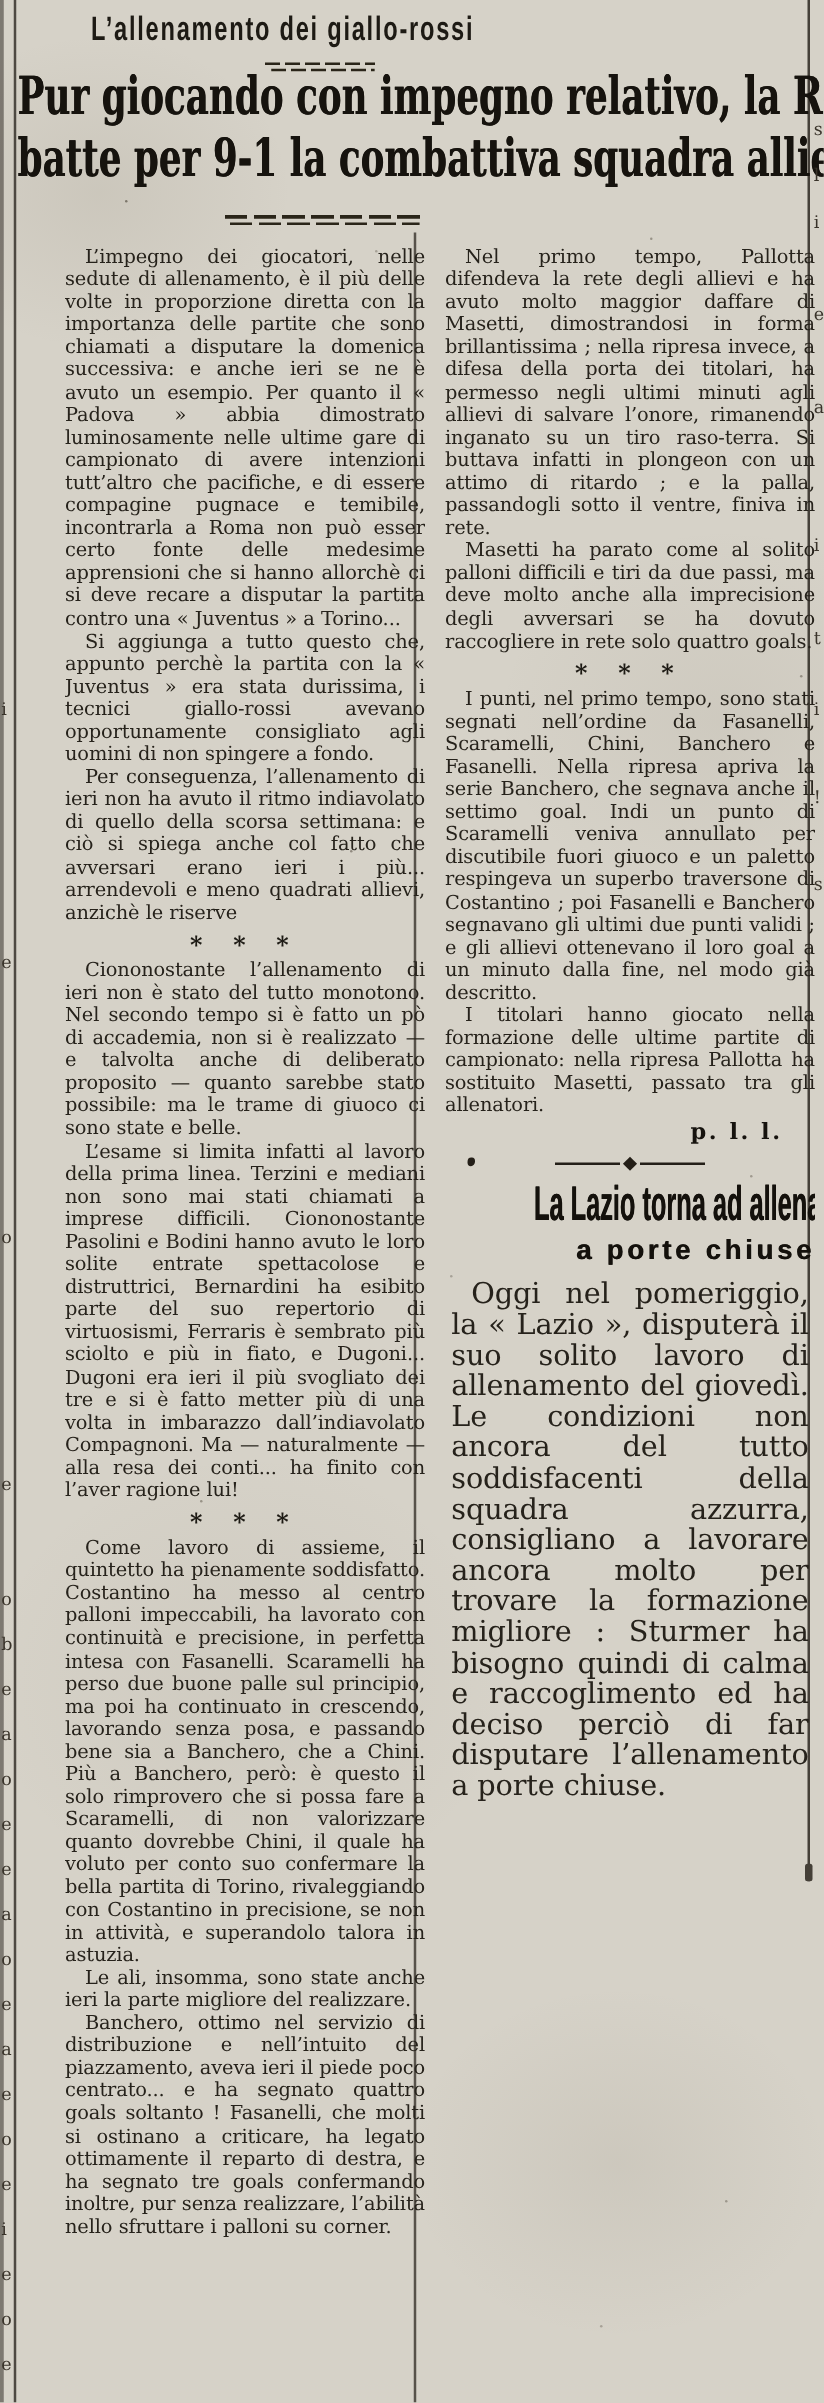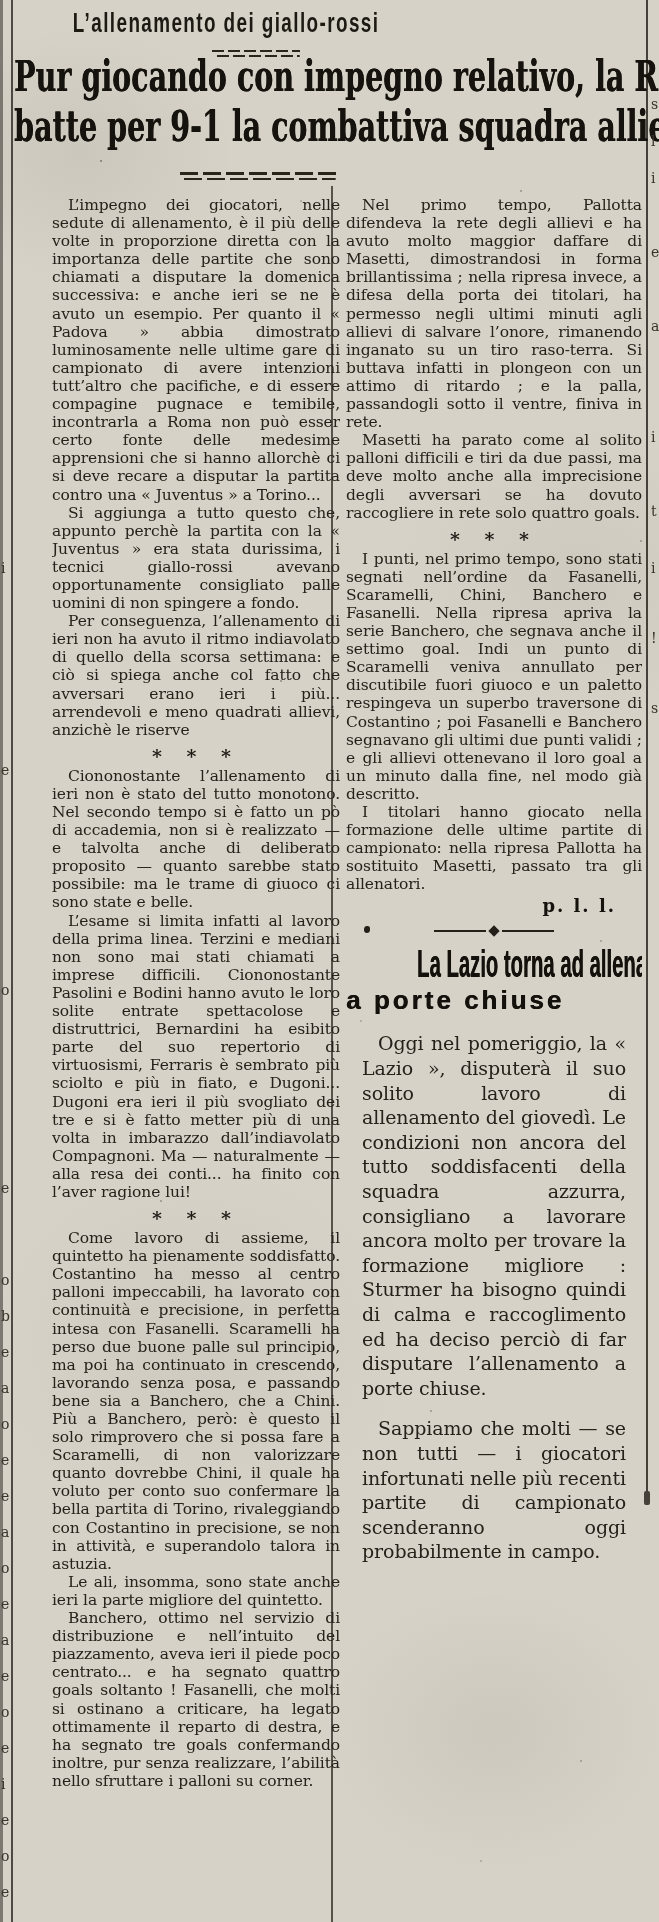--- a/index.html
+++ b/index.html
@@ -40,38 +40,38 @@
     font-family:"DejaVu Serif", serif;font-weight:bold;font-size:42px;line-height:50px;color:#16130e;
     text-shadow:0.4px 0 0 #16130e;}
   .headline-rule{position:absolute;left:180px;top:172px;width:158px;height:9px;
     background-image:
       repeating-linear-gradient(90deg,#2a2519 0 18px, rgba(0,0,0,0) 18px 23px),
       repeating-linear-gradient(90deg,#2a2519 0 18px, rgba(0,0,0,0) 18px 23px);
     background-size:100% 3px,96% 2px;background-position:0 0,4px 6px;background-repeat:no-repeat;}
   
   .col{position:absolute;top:196px;overflow:hidden;}
   .col-left{left:52px;width:288px;height:1716px;}
-  .col-right{left:346px;width:296px;height:1716px;}
+  .col-right{left:356px;width:296px;height:1716px;}
   .bp{margin:0;font-size:15.5px;line-height:18.1px;text-align:justify;text-indent:16px;
     letter-spacing:-0.1px;word-spacing:0.2px;color:#26221b;}
-  .bp2{margin:16px;font-size:19px;line-height:24.6px;text-align:justify;text-indent:16px;
+  .bp2{margin:5px;font-size:23px;line-height:24.6px;text-align:justify;text-indent:16px;
     letter-spacing:-0.1px;color:#26221b;}
   .sep{text-align:center;font-weight:bold;font-size:19px;line-height:16px;letter-spacing:9px;
     margin:9px 0 3px 0;color:#1d1a14;}
   .byline{text-align:right;font-weight:bold;font-size:18px;line-height:20px;padding-right:26px;
     margin-top:3px;color:#16130e;letter-spacing:2px;}
   .art-divider{position:relative;height:16px;margin:7px 0 4px 0;display:flex;align-items:center;justify-content:center;}
   .dv-line{width:52px;height:2px;background:#241f18;margin:0 2px;}
   .dv-diamond{width:8px;height:8px;background:#241f18;transform:rotate(45deg);margin:0 2px;}
   .dv-dot{position:absolute;left:18px;top:3px;width:6px;height:7px;background:#241f18;border-radius:50% 40% 55% 45%;}
   .h2wrap{width:100%;text-align:center;margin:2px 0 0 0;}
   .h2{display:block;white-space:nowrap;transform:scaleX(.52);transform-origin:50% 50%;
     font-family:"Liberation Sans", sans-serif;font-weight:bold;font-size:39px;line-height:42px;color:#14110c;
     text-shadow:0.6px 0 0 #14110c;}
-  .h3{text-align:left;font-family:"Liberation Sans", sans-serif;font-weight:bold;font-size:26px;
+  .h3{text-align:right;font-family:"Liberation Sans", sans-serif;font-weight:bold;font-size:22px;
     line-height:30px;letter-spacing:3px;color:#14110c;margin:0 0 8px 0;text-shadow:0.5px 0 0 #14110c;}
   
   .edge-frag{position:absolute;font-size:14px;color:#39332a;font-family:"DejaVu Serif", serif;}
   .edge-frag.l{left:1px;}
   .edge-frag.r{left:651px;}
 </style>
 </head>
 <body>
 
 <div class="edge-band"></div>
@@ -86,49 +86,48 @@
 <div class="kicker-rule"></div>
 
 <div class="headline">
   <div class="hl-line">Pur giocando con impegno relativo, la Roma</div>
   <div class="hl-line">batte per 9-1 la combattiva squadra allievi</div>
 </div>
 <div class="headline-rule"></div>
 
 <div class="col col-left">
     <p class="bp">L’impegno dei giocatori, nelle sedute di allenamento, è il più delle volte in proporzione diretta con la importanza delle partite che sono chiamati a disputare la domenica successiva: e anche ieri se ne è avuto un esempio. Per quanto il « Padova » abbia dimostrato luminosamente nelle ultime gare di campionato di avere intenzioni tutt’altro che pacifiche, e di essere compagine pugnace e temibile, incontrarla a Roma non può esser certo fonte delle medesime apprensioni che si hanno allorchè ci si deve recare a disputar la partita contro una « Juventus » a Torino...</p>
-    <p class="bp">Si aggiunga a tutto questo che, appunto perchè la partita con la « Juventus » era stata durissima, i tecnici giallo-rossi avevano opportunamente consigliato palle uomini di non spingere a fondo.</p>
+    <p class="bp">Si aggiunga a tutto questo che, appunto perchè la partita con la « Juventus » era stata durissima, i tecnici giallo-rossi avevano opportunamente consigliato agli uomini di non spingere a fondo.</p>
     <p class="bp">Per conseguenza, l’allenamento di ieri non ha avuto il ritmo indiavolato di quello della scorsa settimana: e ciò si spiega anche col fatto che avversari erano ieri i più... arrendevoli e meno quadrati allievi, anzichè le riserve</p>
     <div class="sep">* * *</div>
     <p class="bp">Ciononostante l’allenamento di ieri non è stato del tutto monotono. Nel secondo tempo si è fatto un pò di accademia, non si è realizzato — e talvolta anche di deliberato proposito — quanto sarebbe stato possibile: ma le trame di giuoco ci sono state e belle.</p>
     <p class="bp">L’esame si limita infatti al lavoro della prima linea. Terzini e mediani non sono mai stati chiamati a imprese difficili. Ciononostante Pasolini e Bodini hanno avuto le loro solite entrate spettacolose e distruttrici, Bernardini ha esibito parte del suo repertorio di virtuosismi, Ferraris è sembrato più sciolto e più in fiato, e Dugoni... Dugoni era ieri il più svogliato dei tre e si è fatto metter più di una volta in imbarazzo dall’indiavolato Compagnoni. Ma — naturalmente — alla resa dei conti... ha finito con l’aver ragione lui!</p>
     <div class="sep">* * *</div>
     <p class="bp">Come lavoro di assieme, il quintetto ha pienamente soddisfatto. Costantino ha messo al centro palloni impeccabili, ha lavorato con continuità e precisione, in perfetta intesa con Fasanelli. Scaramelli ha perso due buone palle sul principio, ma poi ha continuato in crescendo, lavorando senza posa, e passando bene sia a Banchero, che a Chini. Più a Banchero, però: è questo il solo rimprovero che si possa fare a Scaramelli, di non valorizzare quanto dovrebbe Chini, il quale ha voluto per conto suo confermare la bella partita di Torino, rivaleggiando con Costantino in precisione, se non in attività, e superandolo talora in astuzia.</p>
-    <p class="bp">Le ali, insomma, sono state anche ieri la parte migliore del quintetto.</p>
+    <p class="bp">Le ali, insomma, sono state anche ieri la parte migliore del realizzare.</p>
     <p class="bp">Banchero, ottimo nel servizio di distribuzione e nell’intuito del piazzamento, aveva ieri il piede poco centrato... e ha segnato quattro goals soltanto ! Fasanelli, che molti si ostinano a criticare, ha legato ottimamente il reparto di destra, e ha segnato tre goals confermando inoltre, pur senza realizzare, l’abilità nello sfruttare i palloni su corner.</p>
   </div>
 <div class="col col-right">
     <p class="bp">Nel primo tempo, Pallotta difendeva la rete degli allievi e ha avuto molto maggior daffare di Masetti, dimostrandosi in forma brillantissima ; nella ripresa invece, a difesa della porta dei titolari, ha permesso negli ultimi minuti agli allievi di salvare l’onore, rimanendo inganato su un tiro raso-terra. Si buttava infatti in plongeon con un attimo di ritardo ; e la palla, passandogli sotto il ventre, finiva in rete.</p>
     <p class="bp">Masetti ha parato come al solito palloni difficili e tiri da due passi, ma deve molto anche alla imprecisione degli avversari se ha dovuto raccogliere in rete solo quattro goals.</p>
     <div class="sep">* * *</div>
     <p class="bp">I punti, nel primo tempo, sono stati segnati nell’ordine da Fasanelli, Scaramelli, Chini, Banchero e Fasanelli. Nella ripresa apriva la serie Banchero, che segnava anche il settimo goal. Indi un punto di Scaramelli veniva annullato per discutibile fuori giuoco e un paletto respingeva un superbo traversone di Costantino ; poi Fasanelli e Banchero segnavano gli ultimi due punti validi ; e gli allievi ottenevano il loro goal a un minuto dalla fine, nel modo già descritto.</p>
     <p class="bp">I titolari hanno giocato nella formazione delle ultime partite di campionato: nella ripresa Pallotta ha sostituito Masetti, passato tra gli allenatori.</p>
     <div class="byline">p. l. l.</div>
     <div class="art-divider">
       <span class="dv-dot"></span>
       <span class="dv-line"></span>
       <span class="dv-diamond"></span>
       <span class="dv-line"></span>
     </div>
     <div class="h2wrap">
       <div class="h2">La Lazio torna ad allenarsi</div>
     </div>
     <div class="h3">a porte chiuse</div>
     <p class="bp2">Oggi nel pomeriggio, la « Lazio », disputerà il suo solito lavoro di allenamento del giovedì. Le condizioni non ancora del tutto soddisfacenti della squadra azzurra, consigliano a lavorare ancora molto per trovare la formazione migliore : Sturmer ha bisogno quindi di calma e raccoglimento ed ha deciso perciò di far disputare l’allenamento a porte chiuse.</p>
-    <p class="bp2">Sappiamo che molti — se non tutti — i giocatori infortunati nelle più recenti partite di campionato scenderanno oggi probabilmente in campo.</p>
   </div>
 
 <div id="edges">
     <span class="edge-frag l" style="top: 560px;">i</span>
     <span class="edge-frag l" style="top: 762px;">e</span>
     <span class="edge-frag l" style="top: 982px;">o</span>
     <span class="edge-frag l" style="top: 1180px;">e</span>
     <span class="edge-frag l" style="top: 1272px;">o</span>
     <span class="edge-frag l" style="top: 1308px;">b</span>
     <span class="edge-frag l" style="top: 1344px;">e</span>

